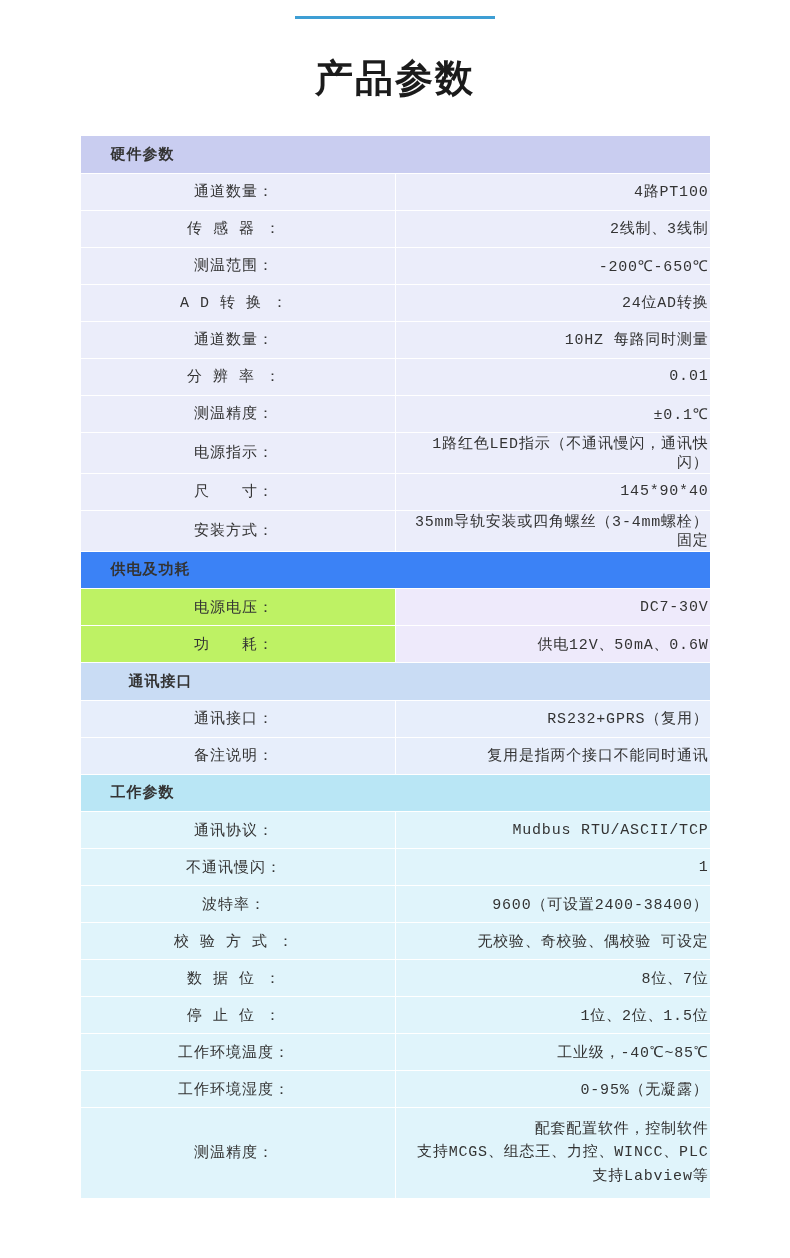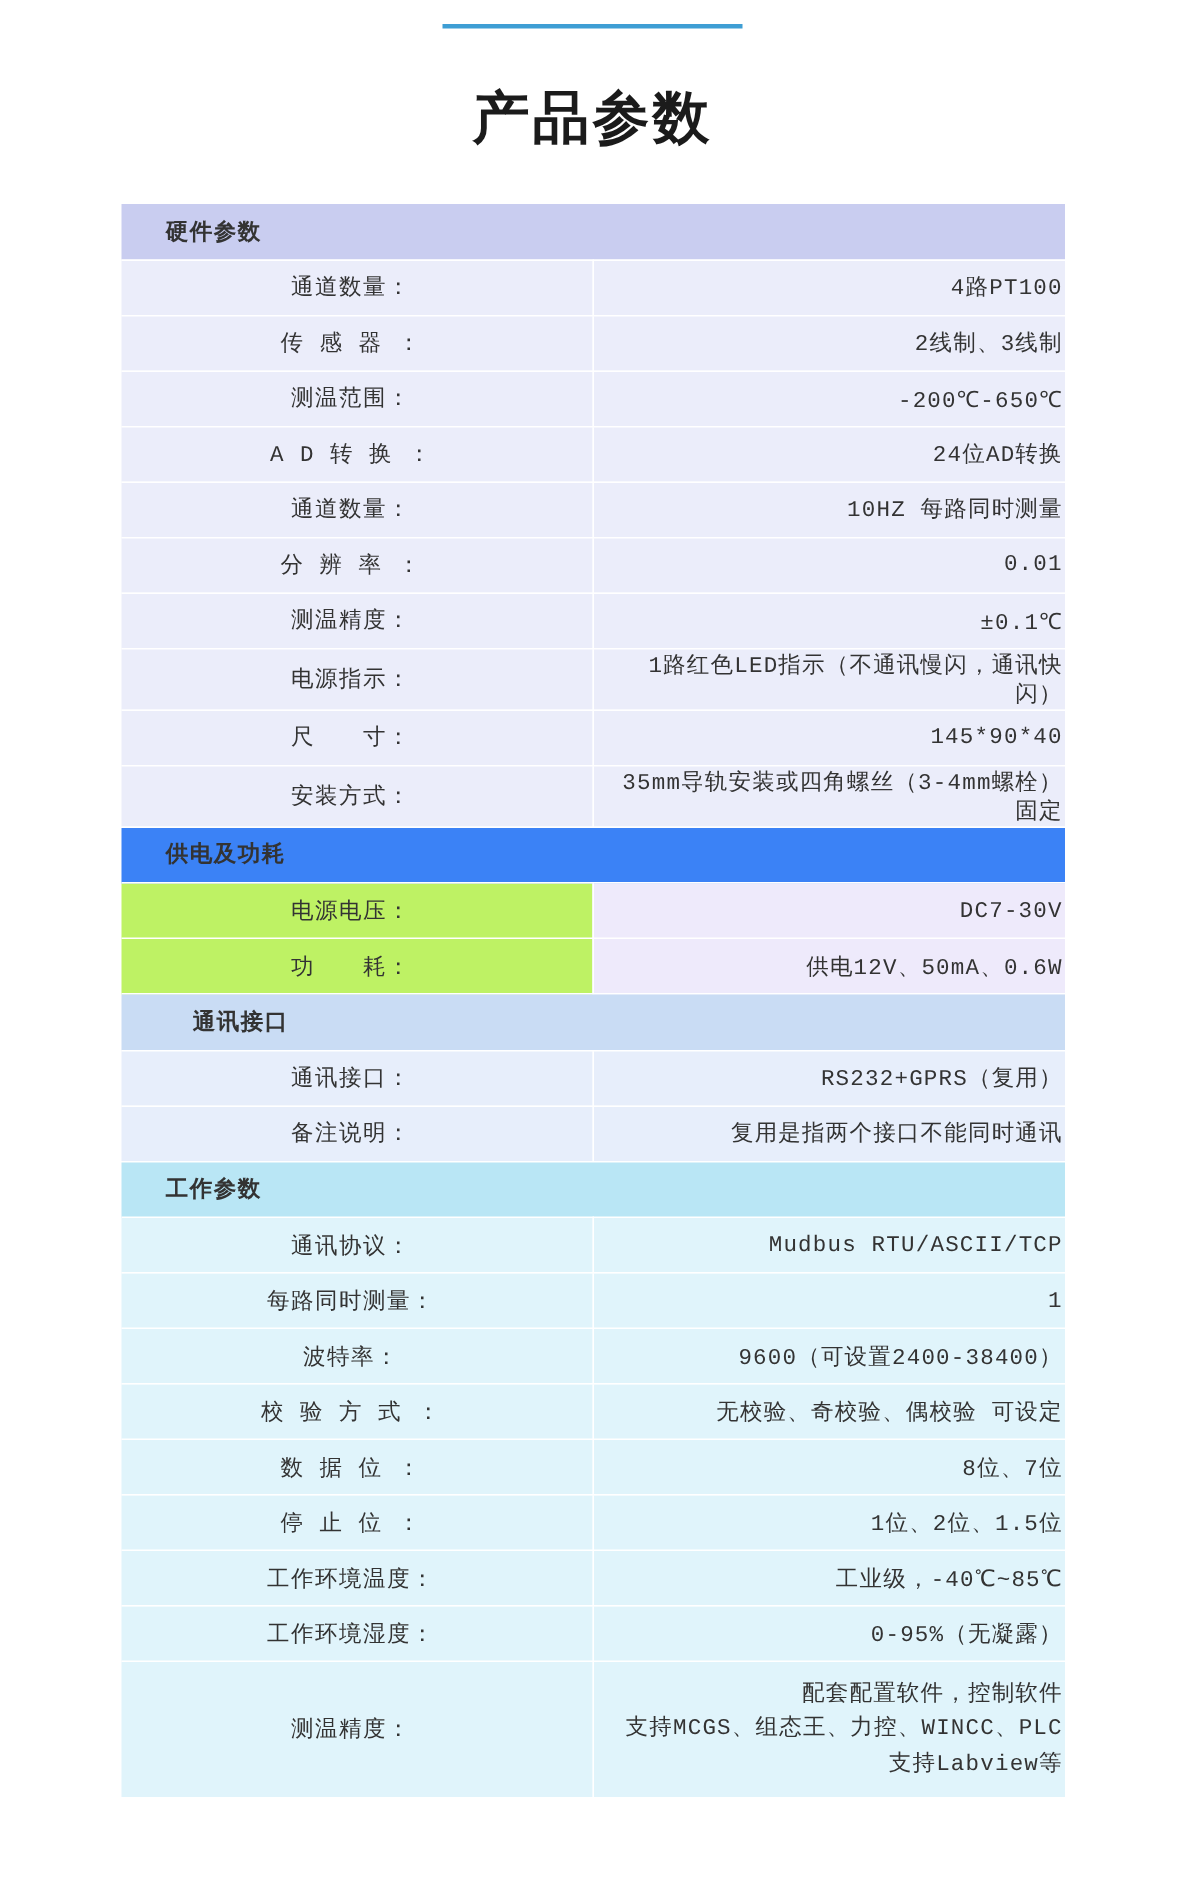--- a/index.html
+++ b/index.html
@@ -187,21 +187,21 @@
     <table class="spec sec-work">
       <tbody>
           <tr class="section-row">
         <td colspan="2">工作参数</td>
       </tr>
       <tr class="data-row">
         <td class="cell-label">通讯协议：</td>
         <td class="cell-value">Mudbus RTU/ASCII/TCP</td>
       </tr>
       <tr class="data-row">
-        <td class="cell-label">每路同时测量：</td>
+        <td class="cell-label">不通讯慢闪：</td>
         <td class="cell-value">1</td>
       </tr>
       <tr class="data-row">
         <td class="cell-label">波特率：</td>
         <td class="cell-value">9600（可设置2400-38400）</td>
       </tr>
       <tr class="data-row">
         <td class="cell-label">校 验 方 式 ：</td>
         <td class="cell-value">无校验、奇校验、偶校验 可设定</td>
       </tr>

